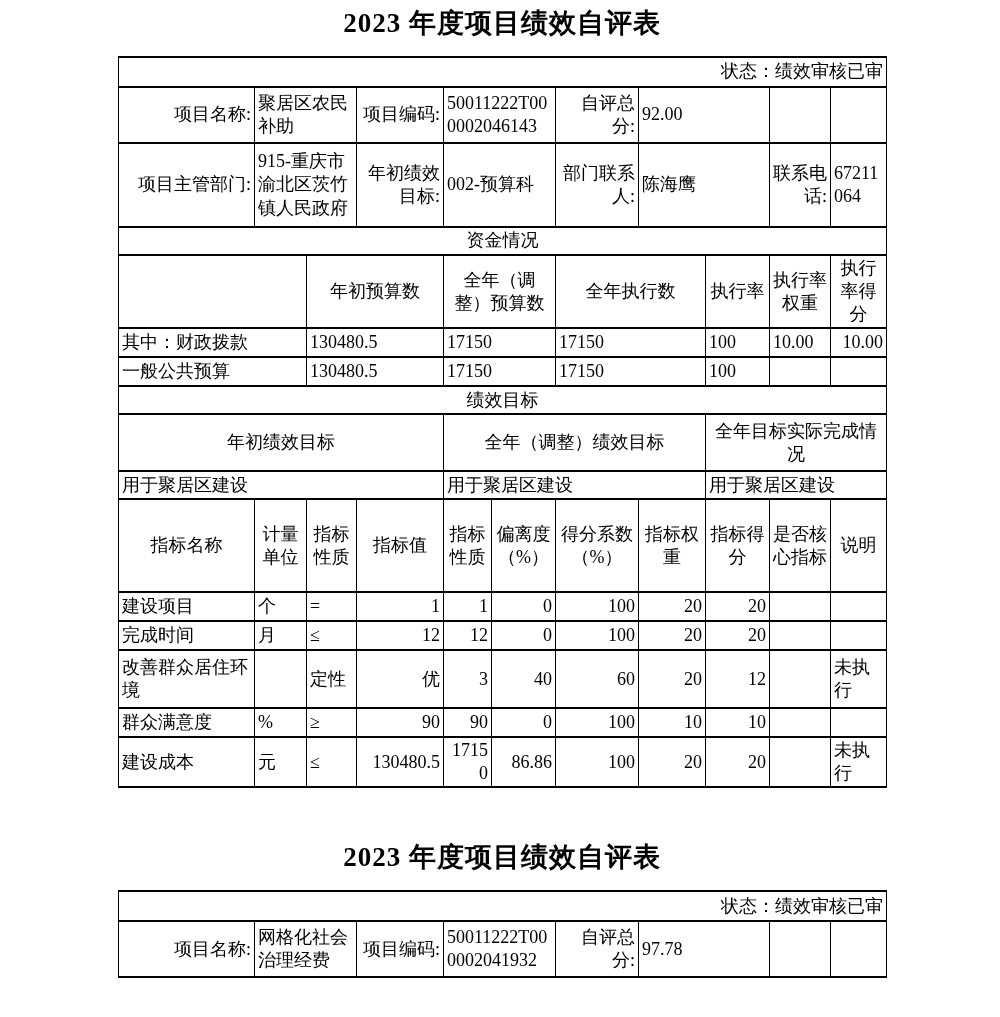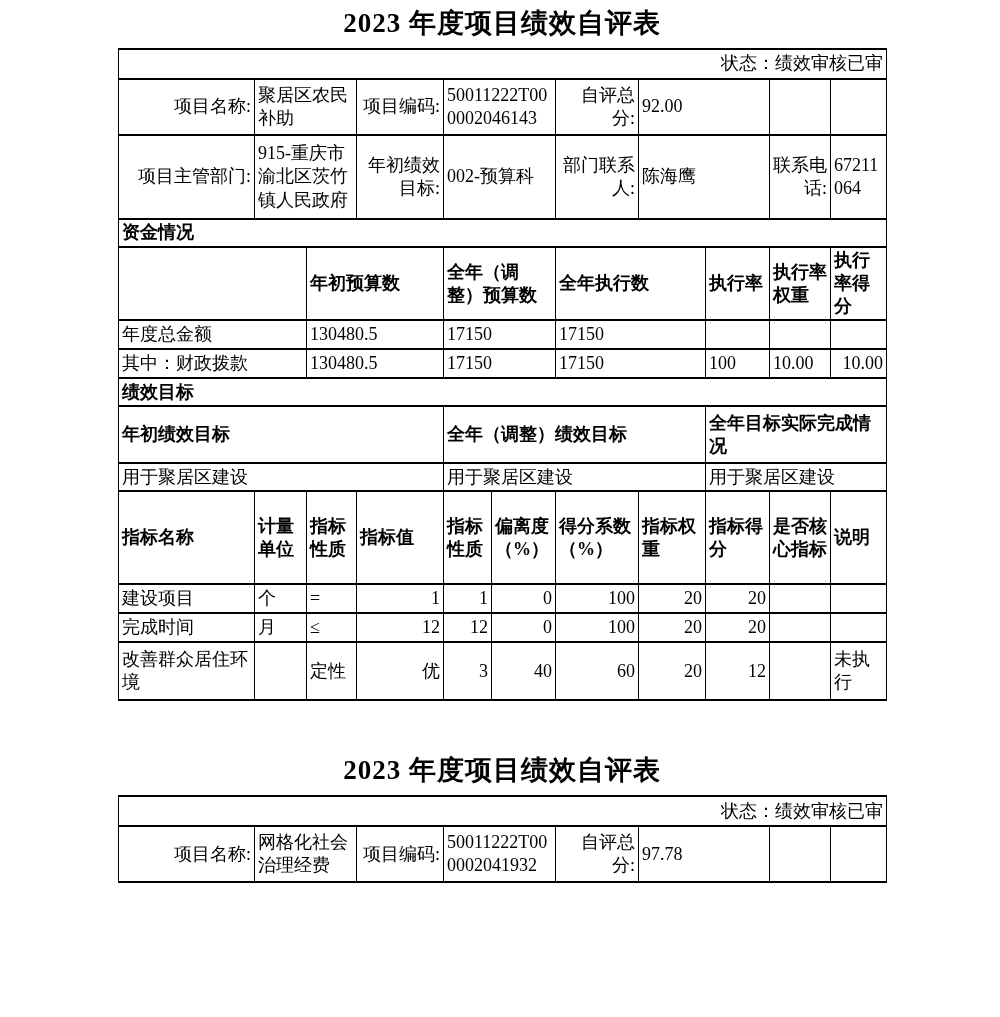--- a/index.html
+++ b/index.html
@@ -20,36 +20,36 @@
     line-height:38px;
     letter-spacing:1px;
   }
   .report{margin-bottom:0;}
   .report-2{margin-top:50px;}
   table.grid{
     table-layout:fixed;
     border-collapse:collapse;
     width:768px;
     margin-left:118px;
-    margin-top:6px;
+    margin-top:14px;
   }
   table.grid td{
     border-left:1px solid #000;
     border-right:1px solid #000;
     border-top:2px solid #000;
     border-bottom:2px solid #000;
     font-size:18px;
     line-height:1.28;
     padding:1px 3px;
     vertical-align:middle;
     overflow:hidden;
   }
   td.tl{text-align:left;}
   td.tr{text-align:right;}
-  td.tc{font-weight:bold;}
+  td.tc{text-align:center;}
   td.lbl{text-align:right;padding-right:4px;}
   td.brk{word-break:break-all;}
   td.status{text-align:right;padding-right:6px;border-bottom-width:2px;}
   
   tr.rh30 td{height:26px;}
   tr.rh56 td{height:52px;}
   tr.rh84 td{height:80px;}
   tr.rh28 td{height:24px;}
   tr.rh57 td{height:53px;}
   tr.rh29 td{height:25px;}
@@ -113,36 +113,36 @@
       <tr class="rh57">
         <td colspan="2"></td>
         <td colspan="2" class="tc">年初预算数</td>
         <td colspan="2" class="tc">全年（调整）预算数</td>
         <td colspan="2" class="tc">全年执行数</td>
         <td class="tc">执行率</td>
         <td class="tc">执行率权重</td>
         <td class="tc">执行率得分</td>
       </tr>
       <tr class="rh29">
-        <td colspan="2" class="tl">年度总金额</td>
-        <td colspan="2" class="tl">130480.5</td>
-        <td colspan="2" class="tl">17150</td>
-        <td colspan="2" class="tl">17150</td>
-        <td class="tl"></td>
-        <td class="tl"></td>
-        <td class="tr"></td>
-      </tr>
-      <tr class="rh29">
         <td colspan="2" class="tl">其中：财政拨款</td>
         <td colspan="2" class="tl">130480.5</td>
         <td colspan="2" class="tl">17150</td>
         <td colspan="2" class="tl">17150</td>
         <td class="tl">100</td>
         <td class="tl">10.00</td>
         <td class="tr">10.00</td>
+      </tr>
+      <tr class="rh29">
+        <td colspan="2" class="tl">一般公共预算</td>
+        <td colspan="2" class="tl">130480.5</td>
+        <td colspan="2" class="tl">17150</td>
+        <td colspan="2" class="tl">17150</td>
+        <td class="tl">100</td>
+        <td class="tl"></td>
+        <td class="tr"></td>
       </tr>
 
       <tr class="rh28">
         <td colspan="11" class="tc">绩效目标</td>
       </tr>
       <tr class="rh57">
         <td colspan="4" class="tc">年初绩效目标</td>
         <td colspan="4" class="tc">全年（调整）绩效目标</td>
         <td colspan="3" class="tc">全年目标实际完成情况</td>
       </tr>
@@ -198,20 +198,46 @@
         <td class="tl">定性</td>
         <td class="tr">优</td>
         <td class="tr brk">3</td>
         <td class="tr">40</td>
         <td class="tr">60</td>
         <td class="tr">20</td>
         <td class="tr">12</td>
         <td class="tl"></td>
         <td class="tl">未执行</td>
       </tr>
+      <tr class="rh29">
+        <td class="tl">群众满意度</td>
+        <td class="tl">%</td>
+        <td class="tl">≥</td>
+        <td class="tr">90</td>
+        <td class="tr brk">90</td>
+        <td class="tr">0</td>
+        <td class="tr">100</td>
+        <td class="tr">10</td>
+        <td class="tr">10</td>
+        <td class="tl"></td>
+        <td class="tl"></td>
+      </tr>
+      <tr class="rh48">
+        <td class="tl">建设成本</td>
+        <td class="tl">元</td>
+        <td class="tl">≤</td>
+        <td class="tr">130480.5</td>
+        <td class="tr brk">17150</td>
+        <td class="tr">86.86</td>
+        <td class="tr">100</td>
+        <td class="tr">20</td>
+        <td class="tr">20</td>
+        <td class="tl"></td>
+        <td class="tl">未执行</td>
+      </tr>
     </tbody>
       </table>
   </section>
 
   <section class="report report-2">
     <h1 class="doc-title">2023 年度项目绩效自评表</h1>
 
     <table class="grid">
       <colgroup>
         <col style="width:136px">

